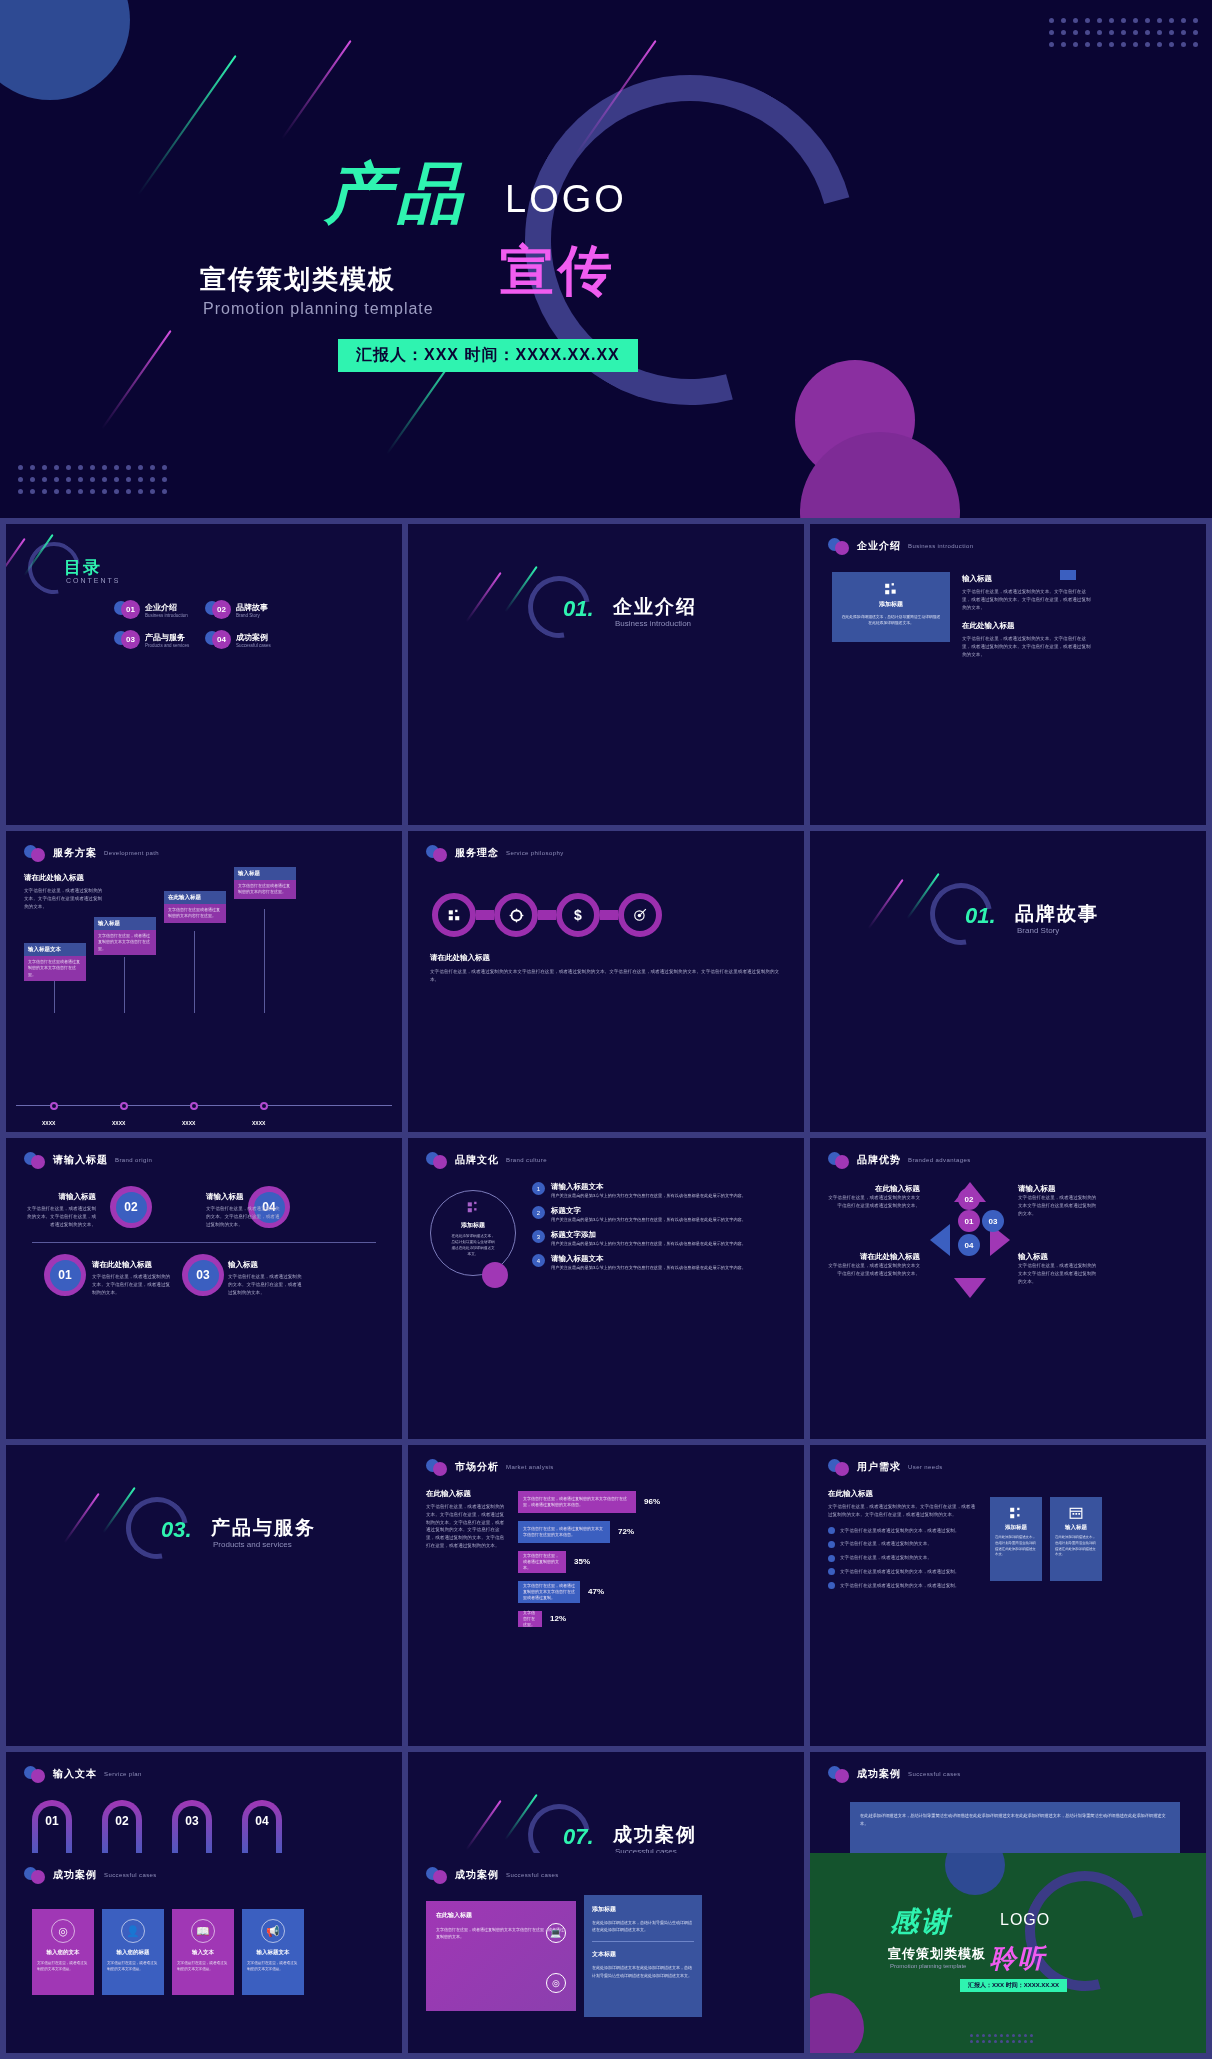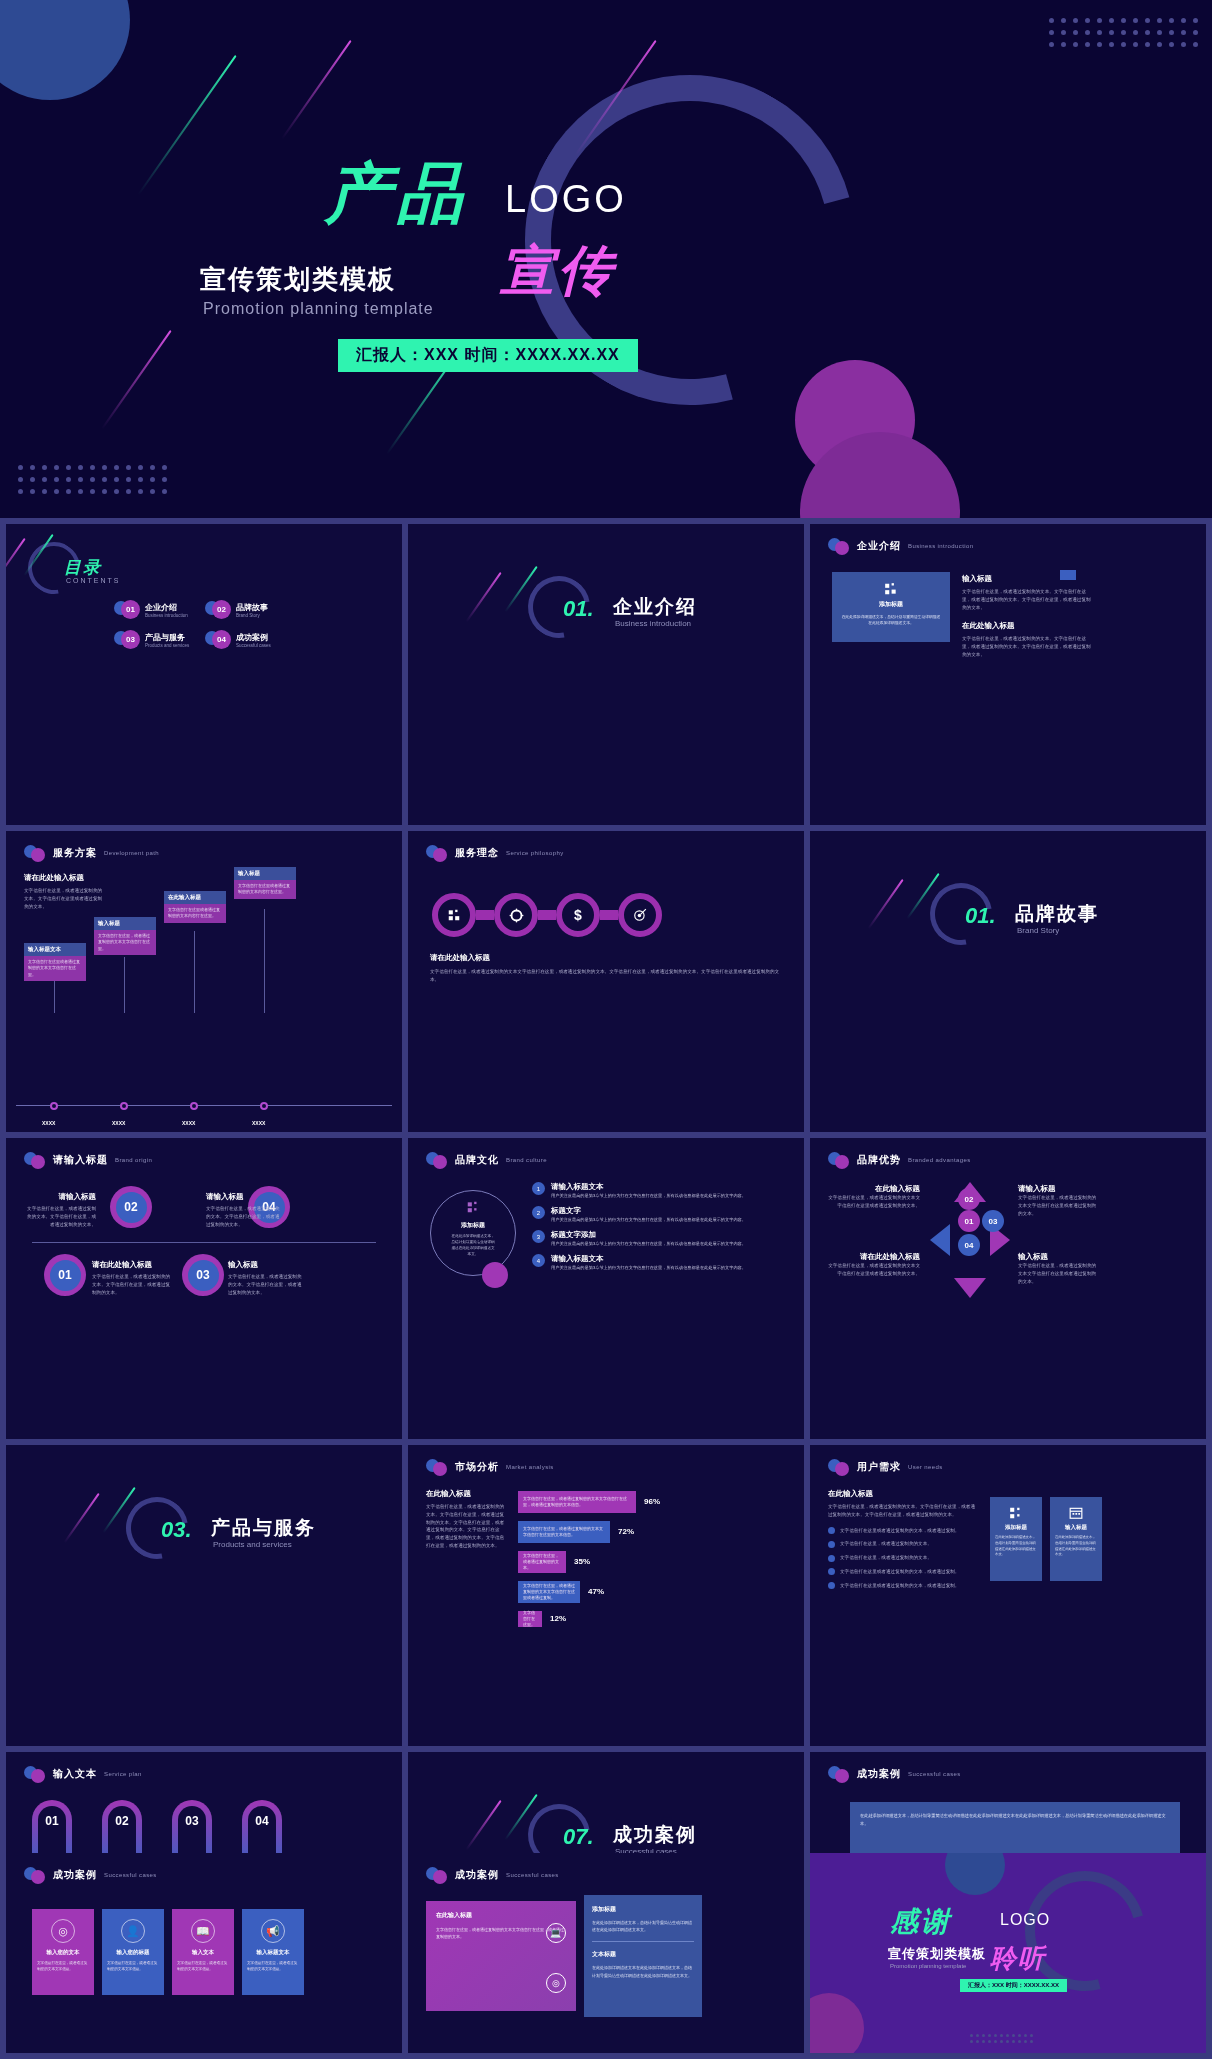--- a/index.html
+++ b/index.html
@@ -29,21 +29,21 @@
 
   .hero-inner { position:absolute; left:0; top:0; width:100%; height:100%; }
   .title-big {
     position:absolute; left:325px; top:160px;
     font-size:66px; font-weight:bold; color:#2ff3b0; letter-spacing:6px;
     font-style:italic; line-height:1;
   }
   .logo-word { position:absolute; left:505px; top:178px; font-size:38px; color:#fff; letter-spacing:3px; }
   .title-cn2 {
     position:absolute; left:500px; top:243px;
-    font-size:54px; font-weight:bold; color:#f05cf0; font-style:italic; letter-spacing:4px; line-height:1;
+    font-size:54px; font-weight:bold; color:#f05cf0; letter-spacing:4px; line-height:1;
   }
   .subtitle-cn { position:absolute; left:200px; top:262px; font-size:26px; color:#fff; font-weight:bold; letter-spacing:2px; }
   .subtitle-en { position:absolute; left:203px; top:300px; font-size:16px; color:#9d9dc2; letter-spacing:1px; }
   .datebar {
     position:absolute; left:338px; top:339px; padding:6px 18px;
     background:#2ff3b0; color:#0a0533; font-size:16px; font-weight:bold; letter-spacing:1px;
   }
 
   
   .grid {
@@ -63,21 +63,21 @@
   
   .sec-ring { position:absolute; left:120px; top:52px; width:62px; height:62px; border-radius:50%;
               border:5px solid #3b3b86; border-right-color:transparent; transform:rotate(35deg); }
   .sec-num { position:absolute; left:155px; top:72px; font-size:22px; font-weight:bold; color:#2ff3b0; font-style:italic; }
   .sec-cn { position:absolute; left:205px; top:70px; font-size:19px; font-weight:bold; color:#fff; letter-spacing:2px; }
   .sec-en { position:absolute; left:207px; top:95px; font-size:8px; color:#8f8fbb; }
 
   
   .toc-ring { position:absolute; left:22px; top:18px; width:52px; height:52px; border-radius:50%;
               border:4px solid #3b3b86; border-right-color:transparent; transform:rotate(35deg); }
-  .toc-t { position:absolute; left:58px; top:32px; font-size:17px; font-weight:bold; color:#2ff3b0; font-style:italic; letter-spacing:2px; }
+  .toc-t { position:absolute; left:58px; top:32px; font-size:17px; font-weight:bold; color:#2ff3b0; letter-spacing:2px; }
   .toc-e { position:absolute; left:60px; top:53px; font-size:7px; color:#9b9bc4; letter-spacing:2px; }
   .toc-grid { position:absolute; left:108px; top:76px; width:176px; display:grid; grid-template-columns:1fr 1fr; gap:10px 6px; }
   .toc-item { display:flex; align-items:center; gap:5px; }
   .toc-badge { position:relative; width:26px; height:20px; flex:0 0 26px; }
   .toc-badge .sq { position:absolute; left:0; top:1px; width:14px; height:14px; border-radius:50%; background:#3b5fc0; }
   .toc-badge .ci { position:absolute; left:7px; top:0; width:19px; height:19px; border-radius:50%; background:#a037b5;
                    display:flex; align-items:center; justify-content:center; color:#fff; font-size:8px; font-weight:bold; }
   .toc-txt .c { font-size:8px; font-weight:bold; color:#fff; }
   .toc-txt .e { font-size:4.5px; color:#8f8fbb; }
 
@@ -138,21 +138,21 @@
 
   
   .sc-card { position:absolute; width:62px; height:86px; }
   .sc-card .ic { position:absolute; left:50%; top:10px; transform:translateX(-50%);
                  width:24px; height:24px; border-radius:50%; border:1px solid rgba(255,255,255,.6);
                  display:flex; align-items:center; justify-content:center; color:#fff; font-size:11px; }
   .sc-card .t { position:absolute; left:0; top:40px; width:100%; text-align:center; color:#fff; font-size:5.5px; font-weight:bold; }
   .sc-card .b { position:absolute; left:5px; top:52px; right:5px; color:#e8dff0; font-size:3.6px; line-height:1.6; }
 
   
-  .ty { position:absolute; inset:0; background:#4c1d95; overflow:hidden; }
+  .ty { position:absolute; inset:0; background:#14532d; overflow:hidden; }
   .ty-cn { position:absolute; left:80px; top:50px; font-size:28px; font-weight:bold; color:#2ff3b0; font-style:italic; letter-spacing:3px; }
   .ty-logo { position:absolute; left:190px; top:58px; font-size:16px; color:#fff; letter-spacing:1px; }
   .ty-cn2 { position:absolute; left:180px; top:88px; font-size:26px; font-weight:bold; color:#f05cf0; font-style:italic; letter-spacing:2px; }
   .ty-sub { position:absolute; left:78px; top:92px; font-size:13px; font-weight:bold; color:#fff; letter-spacing:1px; }
   .ty-suben { position:absolute; left:80px; top:110px; font-size:6px; color:#9d9dc2; }
   .ty-bar { position:absolute; left:150px; top:126px; background:#2ff3b0; color:#0a0533;
             font-size:6px; font-weight:bold; padding:2px 8px; }
   .ty-ring { position:absolute; left:215px; top:18px; width:120px; height:120px; border-radius:50%;
              border:10px solid #3b3b86; border-right-color:transparent; transform:rotate(30deg); }
   .ty-blob { position:absolute; left:135px; top:-18px; width:60px; height:60px; border-radius:50%; background:#2e4a93; }

